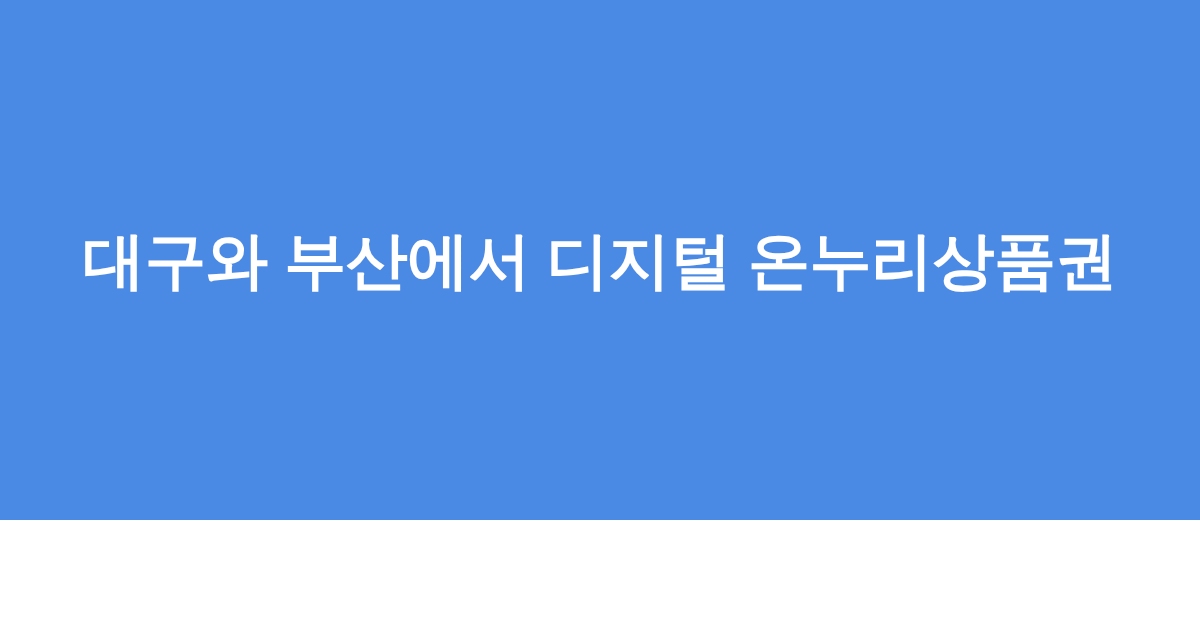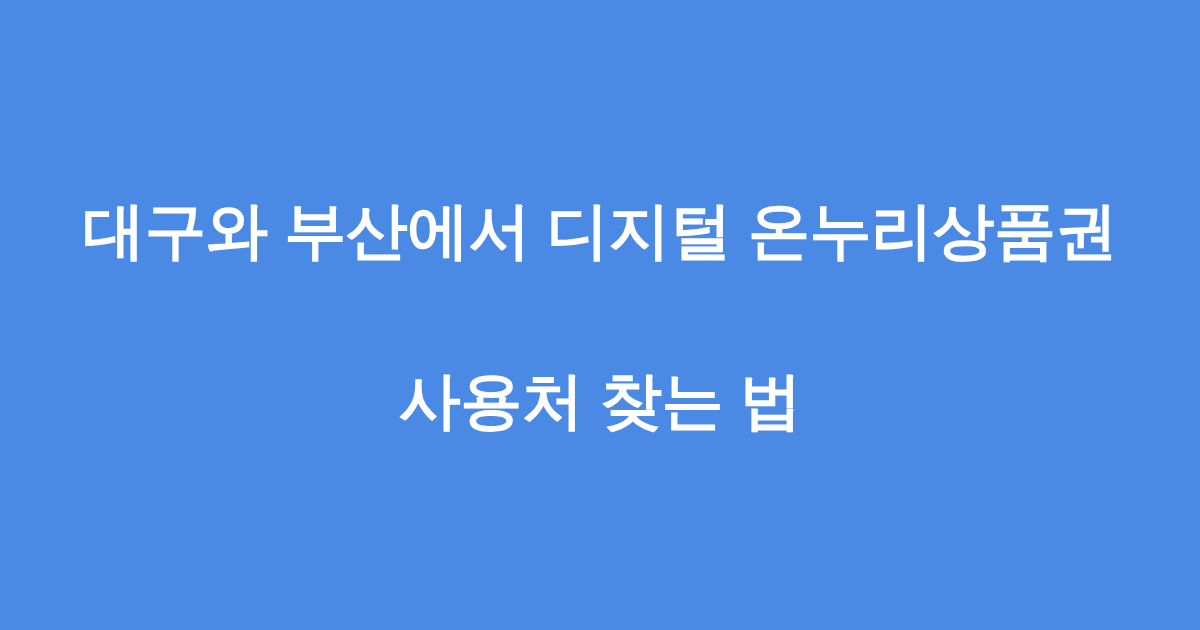--- a/index.html
+++ b/index.html
@@ -12,21 +12,21 @@
     width: 1200px;
     height: 630px;
     overflow: hidden;
     font-family: "Liberation Sans", "DejaVu Sans", sans-serif;
   }
 
   .banner-card {
     position: relative;
     box-sizing: border-box;
     width: 1200px;
-    height: 630px;
+    height: 520px;
     background-color: #4a8ae4;
     display: flex;
     align-items: center;
     justify-content: center;
     padding: 0 40px;
   }
 
   .banner-title {
     margin: 0;
     width: 1120px;
@@ -46,16 +46,15 @@
     display: block;
   }
 </style>
 </head>
 <body>
 
 <div class="banner-card">
 
   <h1 class="banner-title">
     <span class="title-line">대구와 부산에서 디지털 온누리상품권</span>
-    <span class="title-line">사용처 찾는 법</span>
   </h1>
 
 </div>
 
 </body></html>

